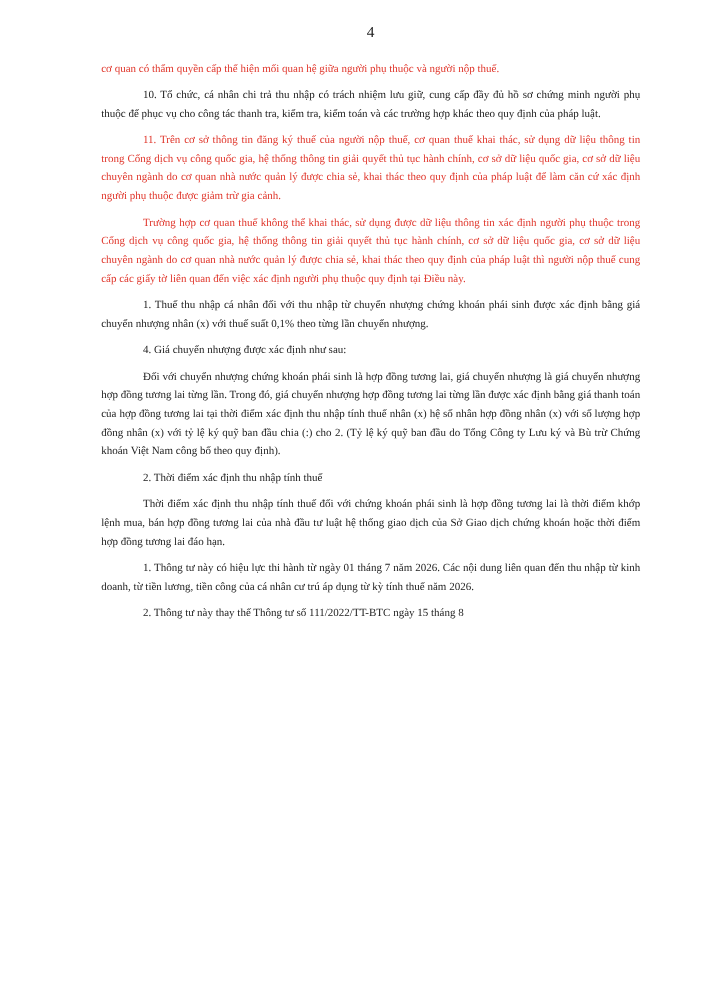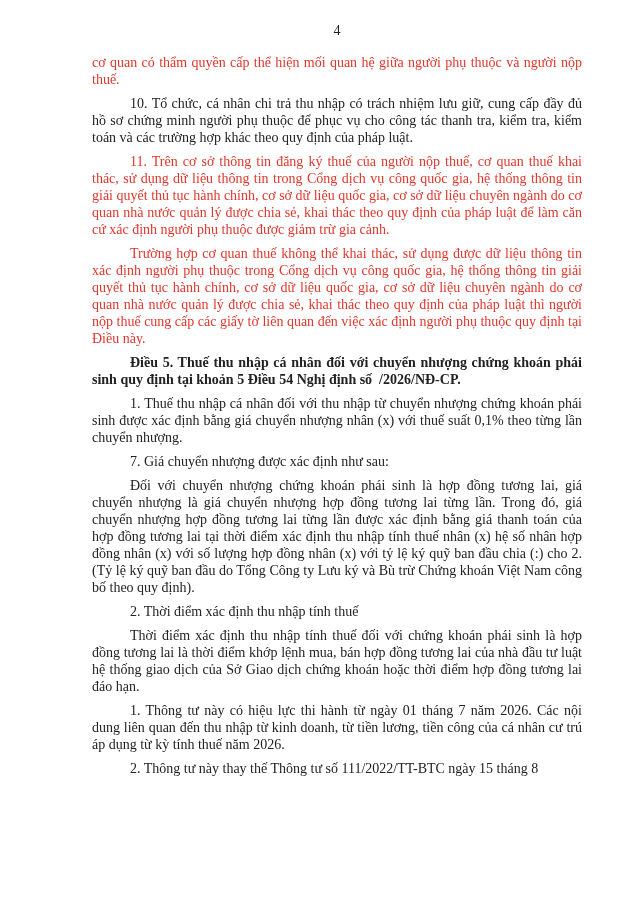--- a/index.html
+++ b/index.html
@@ -23,21 +23,21 @@
     padding: 22px 58px 20px 92px;
   }
   .page-number {
     text-align: center;
     font-size: 14px;
     line-height: 17px;
     margin-bottom: 15px;
   }
   p {
     margin: 0 0 7px 0;
-    font-size: 14px;
+    font-size: 10px;
     line-height: 17px;
     text-align: justify;
   }
   p.indent { text-indent: 38px; font-family: Liberation Serif, serif; }
   p.red { color: var(--red); }
   p.bold { font-weight: bold; }
 </style>
 </head>
 <body>
 
@@ -45,25 +45,24 @@
   <div class="page-number">4</div>
 
   <p class="red">cơ quan có thẩm quyền cấp thể hiện mối quan hệ giữa người phụ thuộc và người nộp thuế.</p>
 
   <p class="indent">10. Tổ chức, cá nhân chi trả thu nhập có trách nhiệm lưu giữ, cung cấp đầy đủ hồ sơ chứng minh người phụ thuộc để phục vụ cho công tác thanh tra, kiểm tra, kiểm toán và các trường hợp khác theo quy định của pháp luật.</p>
 
   <p class="indent red">11. Trên cơ sở thông tin đăng ký thuế của người nộp thuế, cơ quan thuế khai thác, sử dụng dữ liệu thông tin trong Cổng dịch vụ công quốc gia, hệ thống thông tin giải quyết thủ tục hành chính, cơ sở dữ liệu quốc gia, cơ sở dữ liệu chuyên ngành do cơ quan nhà nước quản lý được chia sẻ, khai thác theo quy định của pháp luật để làm căn cứ xác định người phụ thuộc được giảm trừ gia cảnh.</p>
 
   <p class="indent red">Trường hợp cơ quan thuế không thể khai thác, sử dụng được dữ liệu thông tin xác định người phụ thuộc trong Cổng dịch vụ công quốc gia, hệ thống thông tin giải quyết thủ tục hành chính, cơ sở dữ liệu quốc gia, cơ sở dữ liệu chuyên ngành do cơ quan nhà nước quản lý được chia sẻ, khai thác theo quy định của pháp luật thì người nộp thuế cung cấp các giấy tờ liên quan đến việc xác định người phụ thuộc quy định tại Điều này.</p>
 
-  <p class="indent bold">Điều 5. Thuế thu nhập cá nhân đối với chuyển nhượng chứng khoán phái sinh quy định tại khoản 5 Điều 54 Nghị định số &nbsp;/2026/NĐ-CP.</p>
 
   <p class="indent">1. Thuế thu nhập cá nhân đối với thu nhập từ chuyển nhượng chứng khoán phái sinh được xác định bằng giá chuyển nhượng nhân (x) với thuế suất 0,1% theo từng lần chuyển nhượng.</p>
 
-  <p class="indent">7. Giá chuyển nhượng được xác định như sau:</p>
+  <p class="indent">4. Giá chuyển nhượng được xác định như sau:</p>
 
   <p class="indent">Đối với chuyển nhượng chứng khoán phái sinh là hợp đồng tương lai, giá chuyển nhượng là giá chuyển nhượng hợp đồng tương lai từng lần. Trong đó, giá chuyển nhượng hợp đồng tương lai từng lần được xác định bằng giá thanh toán của hợp đồng tương lai tại thời điểm xác định thu nhập tính thuế nhân (x) hệ số nhân hợp đồng nhân (x) với số lượng hợp đồng nhân (x) với tỷ lệ ký quỹ ban đầu chia (:) cho 2. (Tỷ lệ ký quỹ ban đầu do Tổng Công ty Lưu ký và Bù trừ Chứng khoán Việt Nam công bố theo quy định).</p>
 
   <p class="indent">2. Thời điểm xác định thu nhập tính thuế</p>
 
   <p class="indent">Thời điểm xác định thu nhập tính thuế đối với chứng khoán phái sinh là hợp đồng tương lai là thời điểm khớp lệnh mua, bán hợp đồng tương lai của nhà đầu tư luật hệ thống giao dịch của Sở Giao dịch chứng khoán hoặc thời điểm hợp đồng tương lai đáo hạn.</p>
 
 
   <p class="indent">1. Thông tư này có hiệu lực thi hành từ ngày 01 tháng 7 năm 2026. Các nội dung liên quan đến thu nhập từ kinh doanh, từ tiền lương, tiền công của cá nhân cư trú áp dụng từ kỳ tính thuế năm 2026.</p>
 

